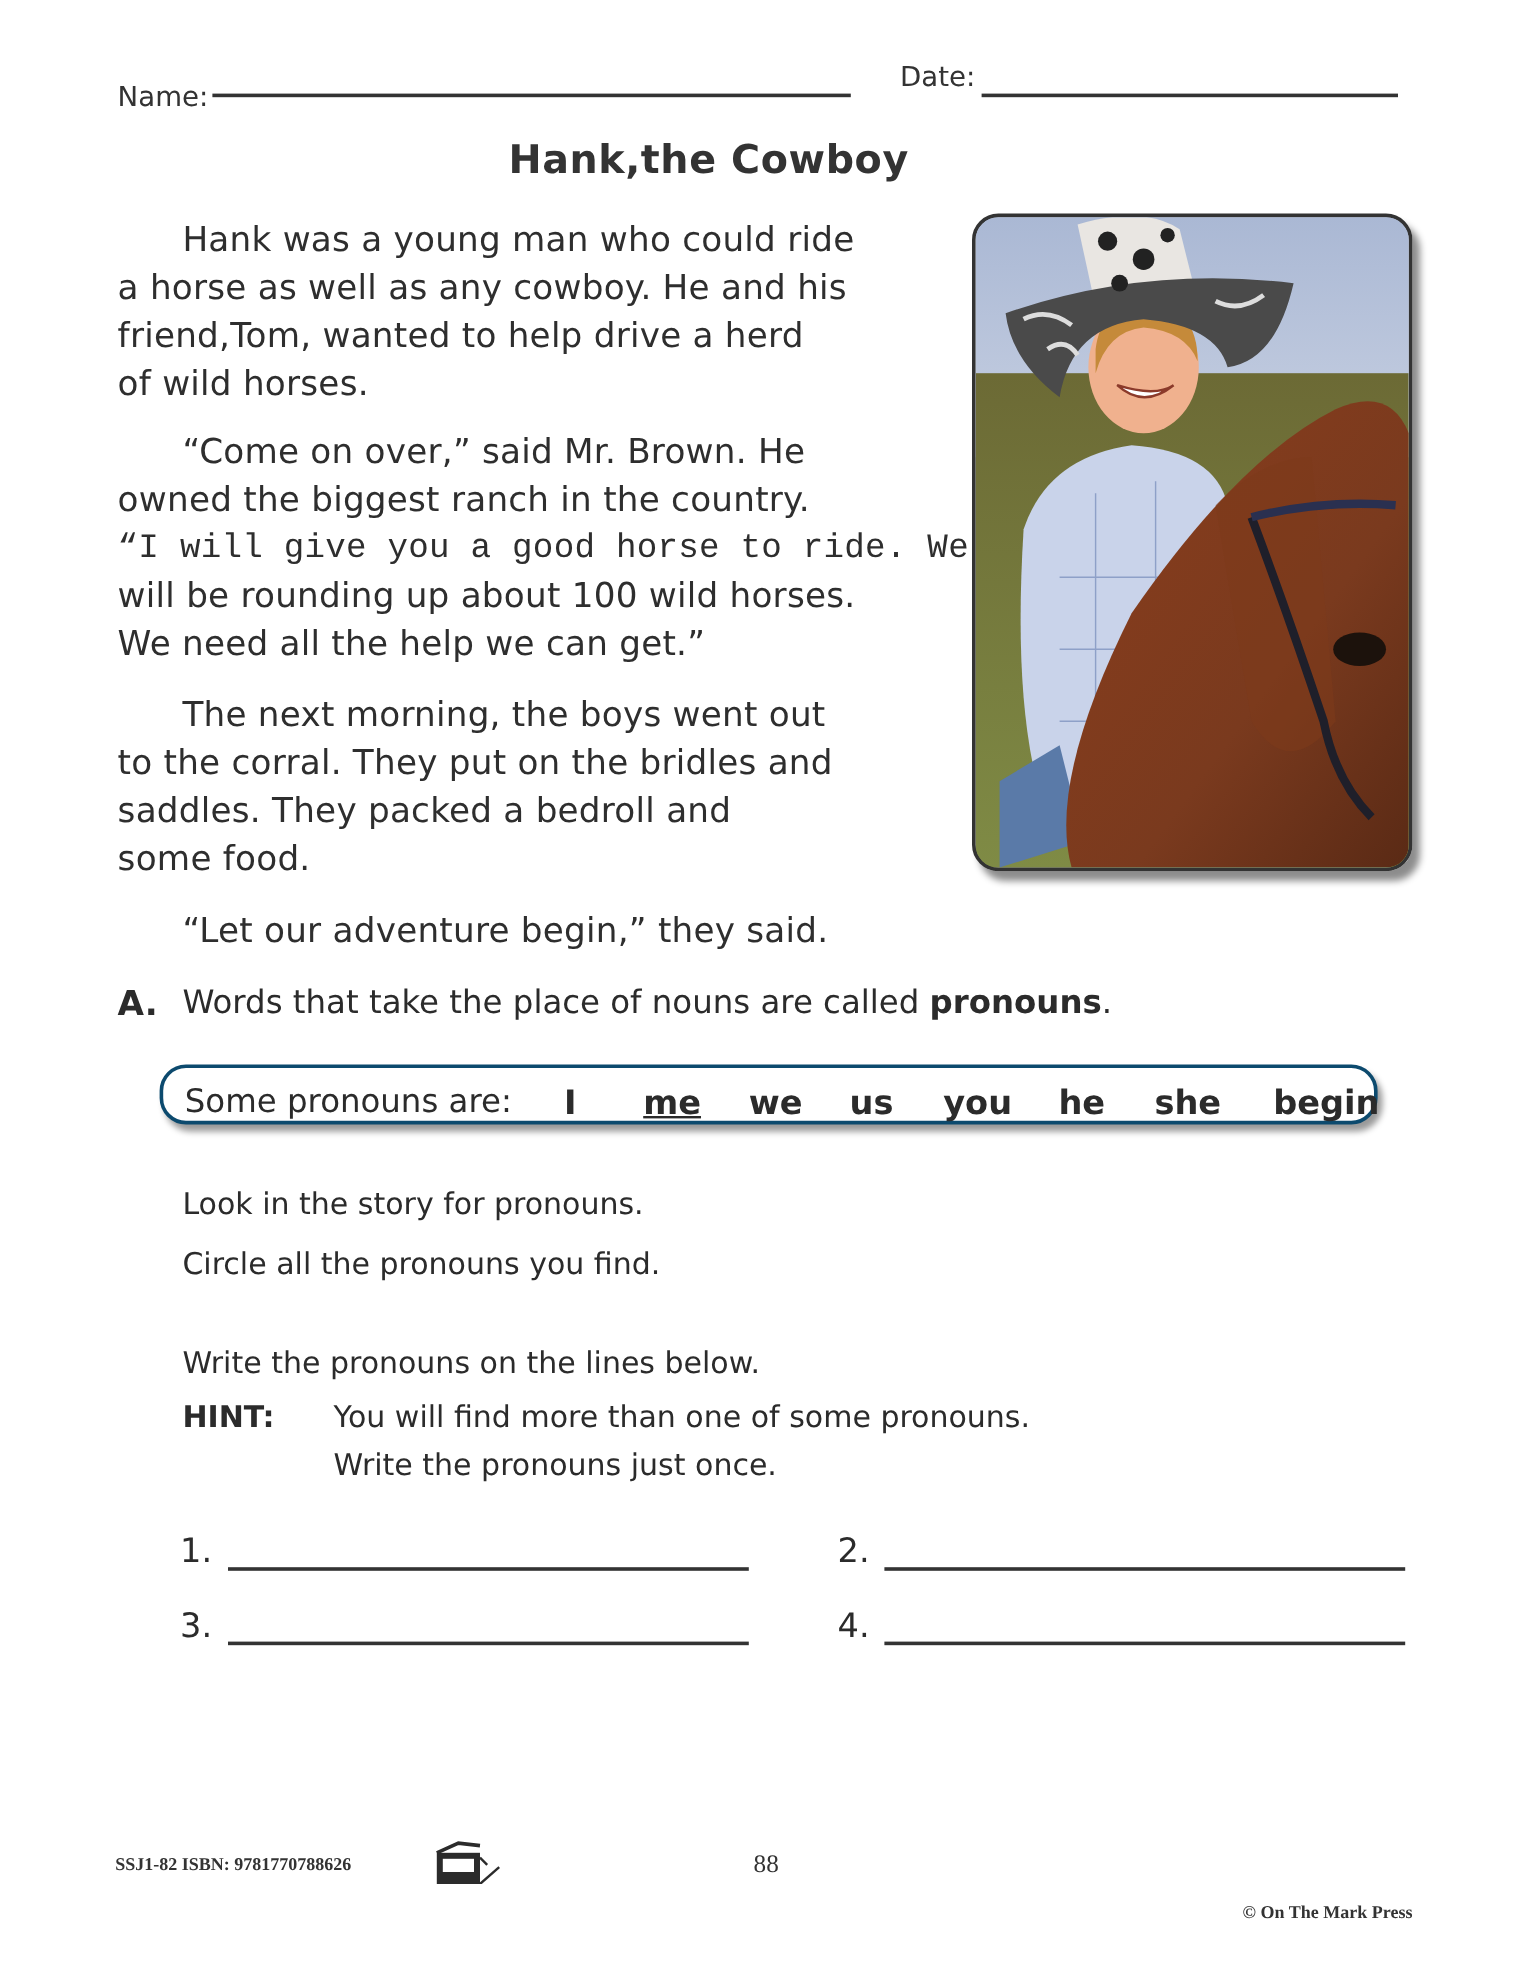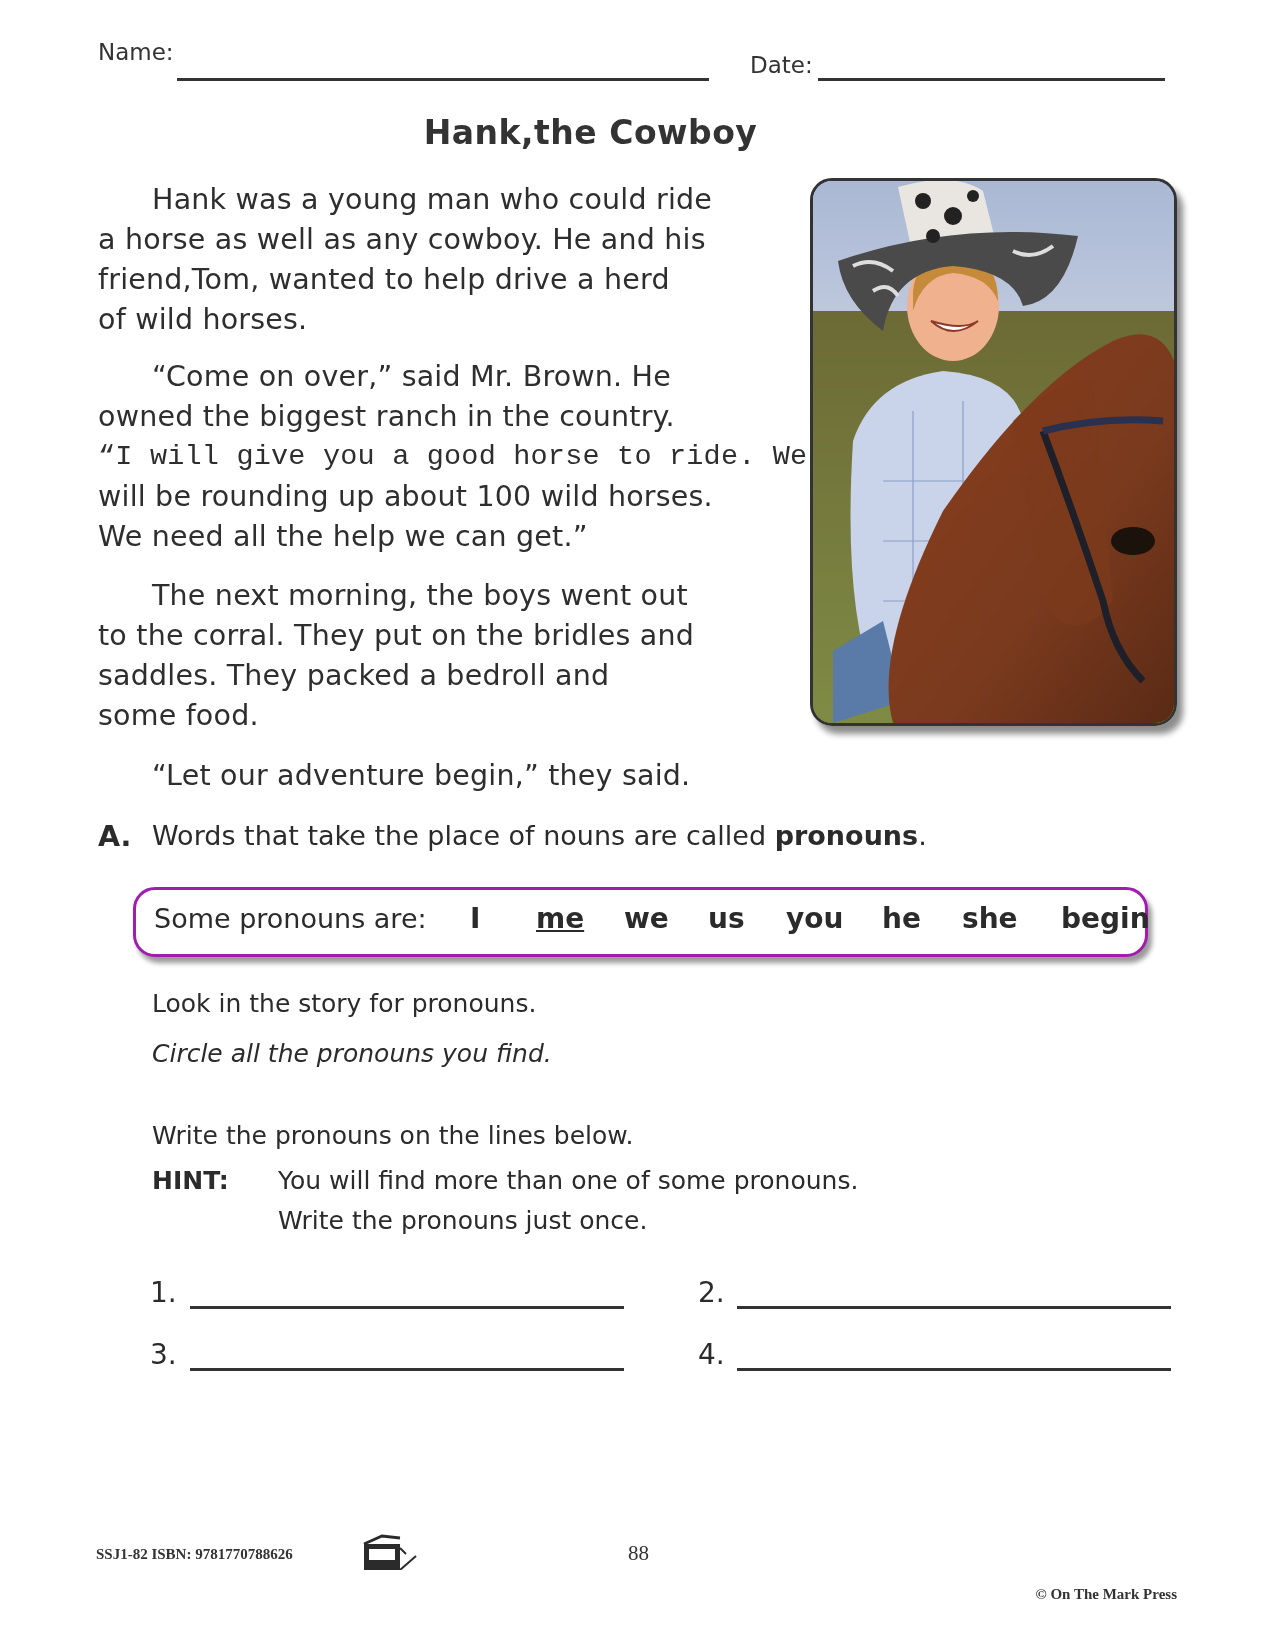--- a/index.html
+++ b/index.html
@@ -17,36 +17,36 @@
   .photo-frame {
     position: absolute; left: 810px; top: 178px; width: 367px; height: 548px;
     border: 3px solid #333; border-radius: 22px; overflow: hidden; box-sizing: border-box;
     box-shadow: 6px 8px 6px rgba(0,0,0,0.45);
     background: linear-gradient(180deg, #b9c5dc 0%, #c3cde0 25%, #7b8a4e 42%, #6f7d3c 60%, #7d8a44 100%);
   }
   .q-label { font-size: 28.5px; font-weight: bold; }
   .q-text { font-size: 27px; }
   .bold { font-weight: bold; }
   .pron-box {
-    position: absolute; left: 133px; top: 887px; width: 1015px; height: 70px;
-    border: 3px solid #a21caf; border-radius: 22px; box-sizing: border-box;
+    position: absolute; left: 133px; top: 887px; width: 1015px; height: 50px;
+    border: 3px solid #0c4a6e; border-radius: 22px; box-sizing: border-box;
     box-shadow: 4px 6px 5px rgba(0,0,0,0.4); background: #fff;
   }
   .pron-intro { font-size: 27px; }
   .pron-word { font-size: 28px; font-weight: bold; position: absolute; top: 12px; }
   .instr { font-size: 25px; }
   .ans-num { font-size: 28px; }
   .ans-line { position: absolute; height: 3px; background: #333; }
   .footer { font-family: "Liberation Serif", serif; font-size: 15px; font-weight: bold; color: #333; }
   .footer-page { font-family: "Liberation Serif", serif; font-size: 21px; color: #333; }
 </style>
 </head>
 <body>
 
-<div class="abs hdr-label" style="left:98px; top:39px;">Name:</div>
+<div class="abs hdr-label" style="left:98px; top:68px;">Name:</div>
 <div class="hdr-line" style="left:177px; top:78px; width:532px;"></div>
 <div class="abs hdr-label" style="left:750px; top:52px;">Date:</div>
 <div class="hdr-line" style="left:818px; top:78px; width:347px;"></div>
 
 <div class="abs title" style="left:0; width:1181px; text-align:center; top:113px;">Hank,the Cowboy</div>
 
 <div class="story">
 
   <div class="story-line indent" style="top:183px;">Hank was a young man who could ride</div>
   <div class="story-line" style="top:223px;">a horse as well as any cowboy.  He and his</div>
@@ -123,21 +123,21 @@
   <div class="pron-word" style="left:400px;text-decoration:underline;">me</div>
   <div class="pron-word" style="left:488px;">we</div>
   <div class="pron-word" style="left:572px;">us</div>
   <div class="pron-word" style="left:650px;">you</div>
   <div class="pron-word" style="left:746px;">he</div>
   <div class="pron-word" style="left:826px;">she</div>
   <div class="pron-word" style="left:925px;">begin</div>
 </div>
 
 <div class="abs instr" style="left:152px; top:989px;">Look in the story for pronouns.</div>
-<div class="abs instr" style="left:152px; top:1039px;font-style:italic;">Circle all the pronouns you find.</div>
+<div class="abs instr" style="left:152px; top:1039px;">Circle all the pronouns you find.</div>
 <div class="abs instr" style="left:152px; top:1121px;">Write the pronouns on the lines below.</div>
 
 <div class="abs instr bold" style="left:152px; top:1166px;">HINT:</div>
 <div class="abs instr" style="left:278px; top:1166px;">You will find more than one of some pronouns.</div>
 <div class="abs instr" style="left:278px; top:1206px;">Write the pronouns just once.</div>
 
 <div class="abs ans-num" style="left:150px; top:1276px;">1.</div>
 <div class="ans-line" style="left:190px; top:1306px; width:434px;"></div>
 <div class="abs ans-num" style="left:698px; top:1276px;">2.</div>
 <div class="ans-line" style="left:737px; top:1306px; width:434px;"></div>

